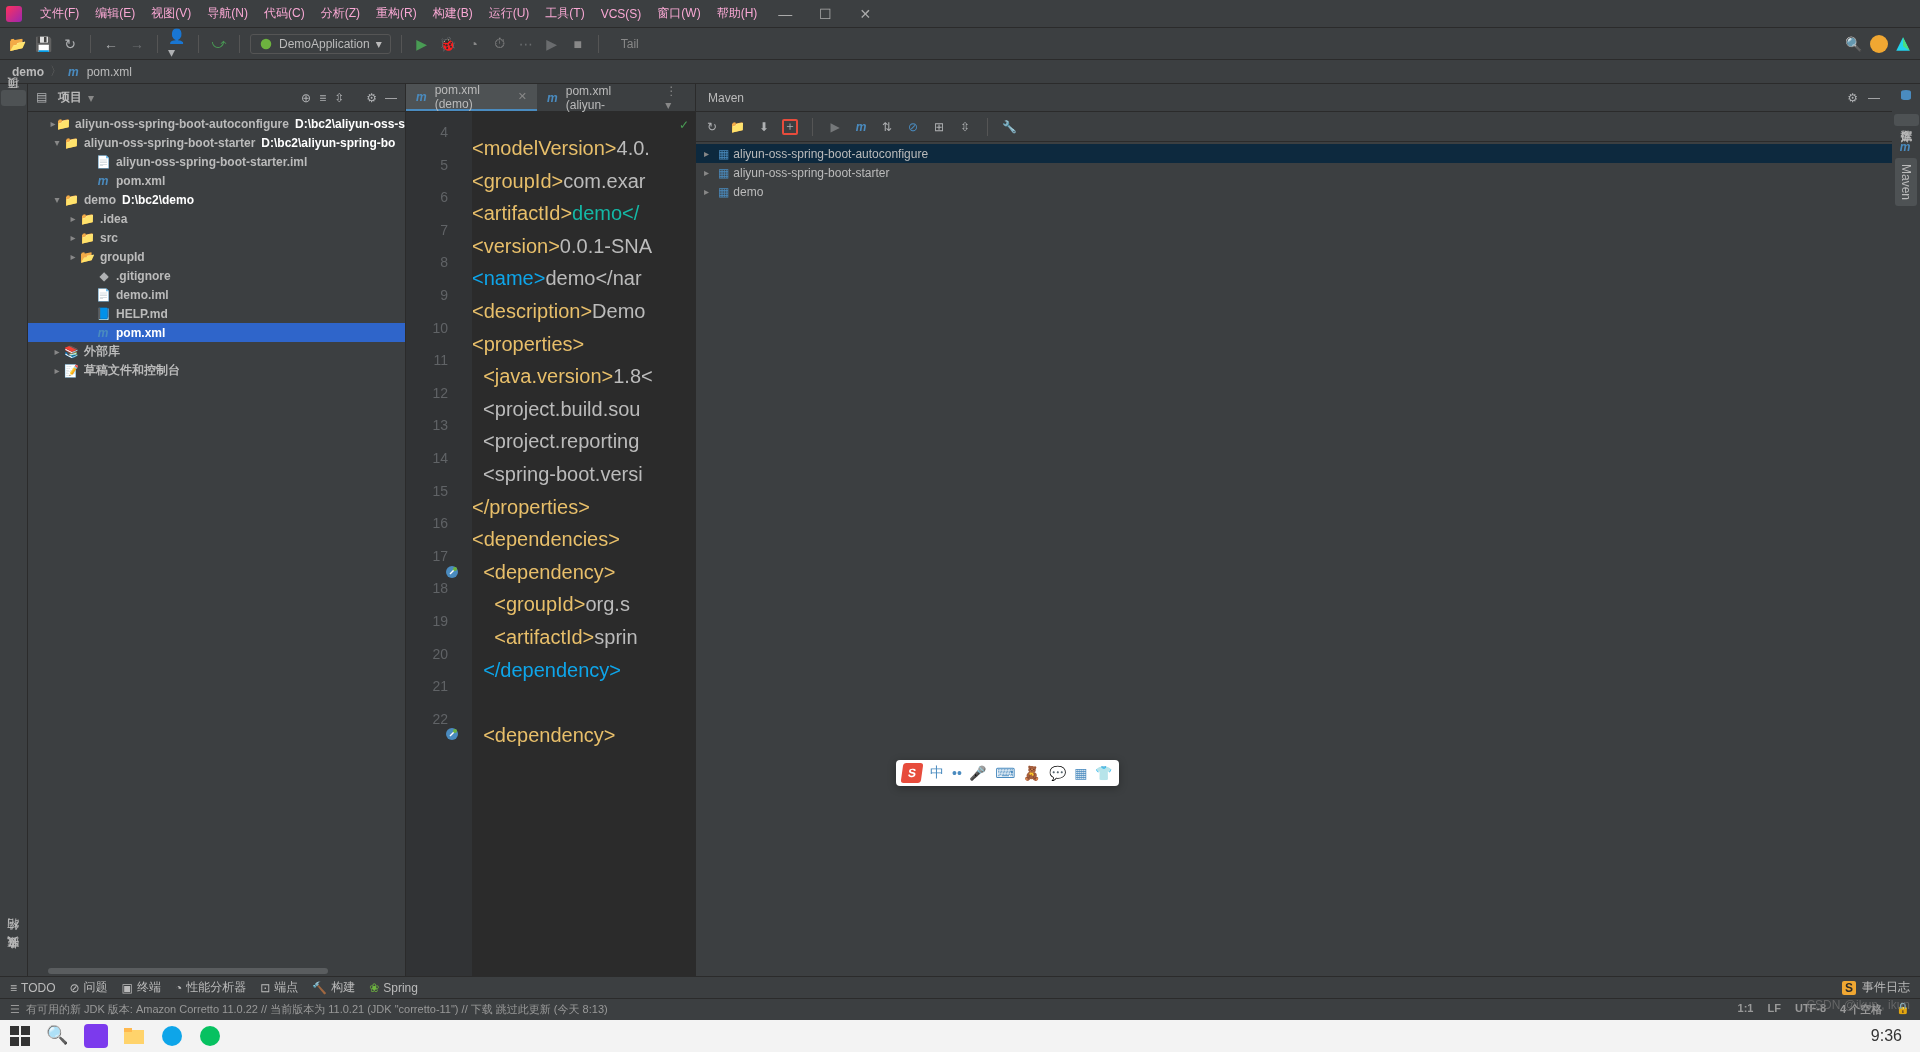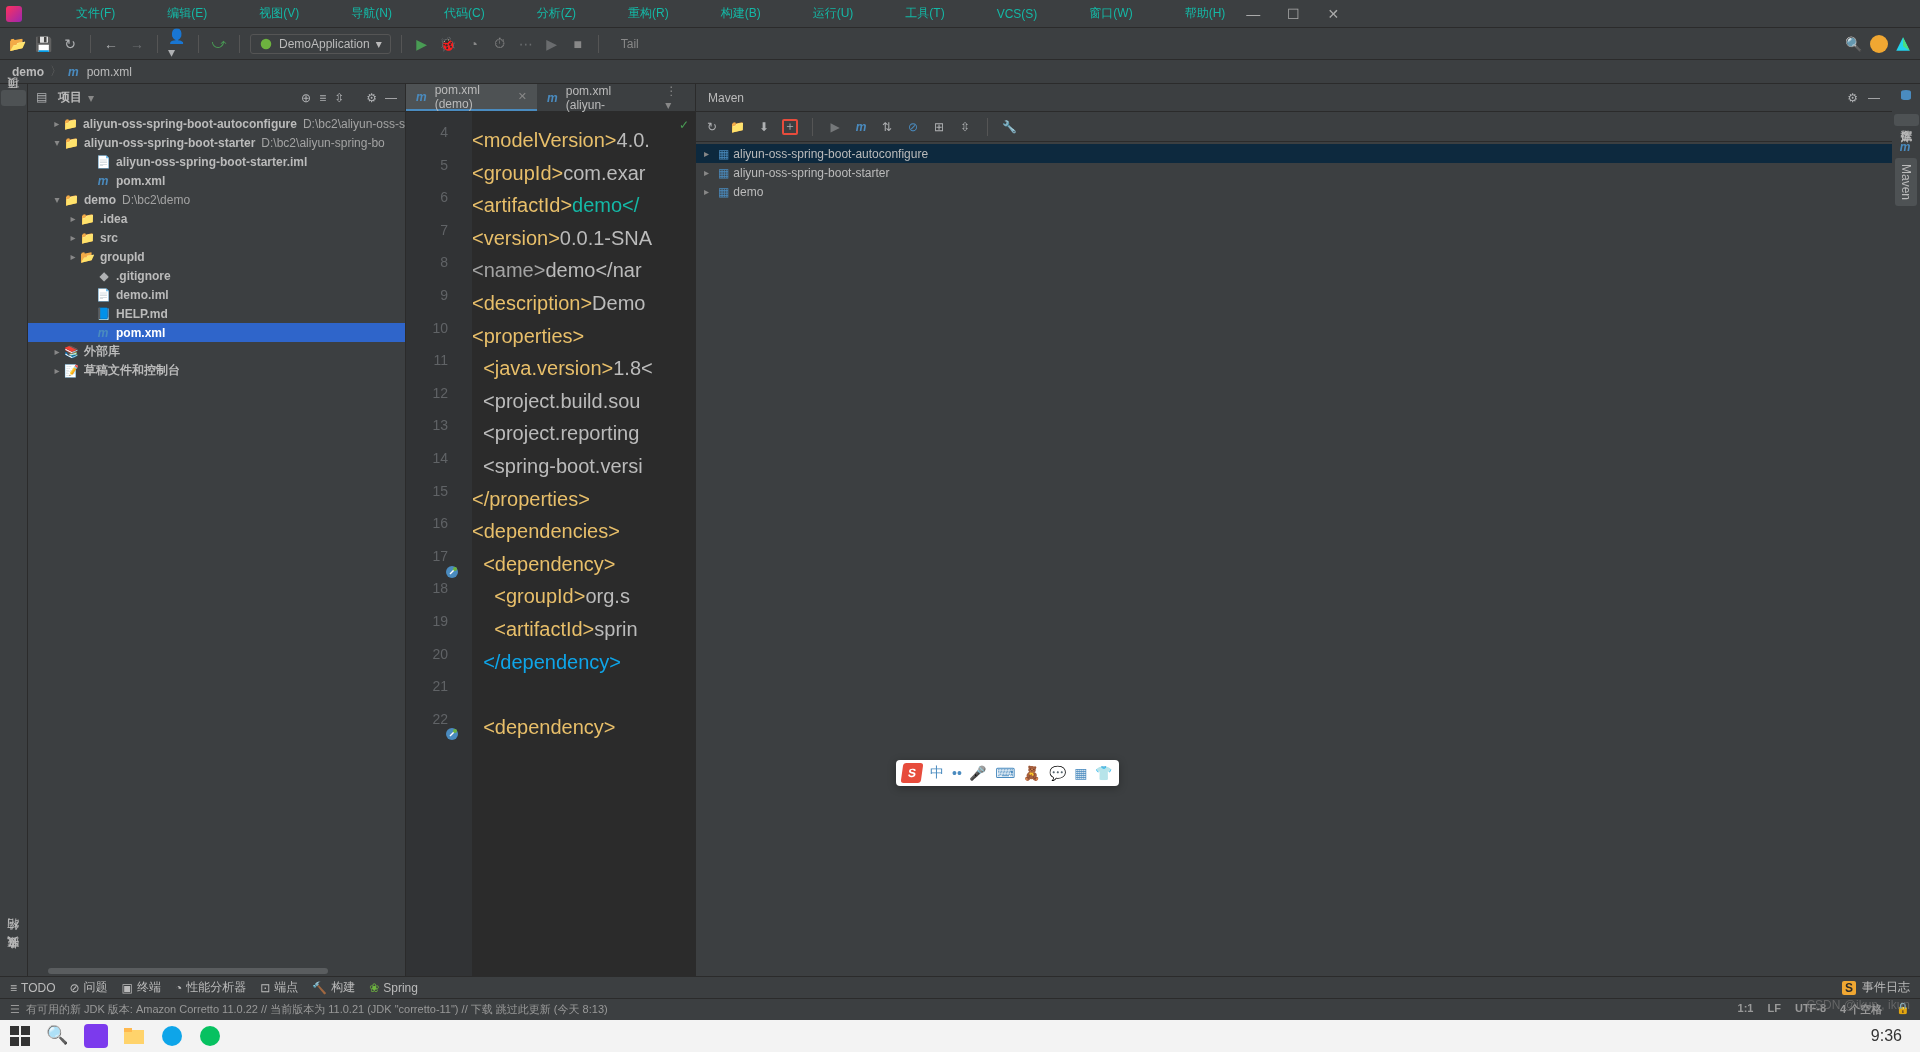--- a/index.html
+++ b/index.html
@@ -1,21 +1,21 @@
 <!DOCTYPE html>
 <html><head>
 <meta charset="utf-8">
 <style>
 * { margin: 0; padding: 0; box-sizing: border-box; font-family: "Segoe UI", "Microsoft YaHei", sans-serif; }
 body { background: #2b2b2b; color: #bbb; font-size: 12px; width: 1920px; height: 1052px; overflow: hidden; display: flex; flex-direction: column; }
 
 
 .titlebar { height: 28px; background: #3c3f41; display: flex; align-items: center; padding: 0 6px; border-bottom: 1px solid #2b2b2b; }
 .titlebar .logo { width: 16px; height: 16px; background: linear-gradient(135deg, #fe315d, #9c27b0); border-radius: 3px; margin-right: 10px; }
-.titlebar .menu-item { padding: 0 8px; color: #14b8a6; cursor: default; margin-left: 36px; }
+.titlebar .menu-item { padding: 0 8px; color: #f9a8d4; cursor: default; }
 .titlebar .title { flex: 1; text-align: center; color: #888; }
 .titlebar .win-btn { width: 40px; text-align: center; color: #aaa; font-size: 14px; }
 
 
 .toolbar { height: 32px; background: #3c3f41; display: flex; align-items: center; padding: 0 8px; gap: 6px; border-bottom: 1px solid #2b2b2b; }
 .tb-icon { width: 20px; height: 20px; display: flex; align-items: center; justify-content: center; color: #afb1b3; font-size: 14px; }
 .sep { width: 1px; height: 18px; background: #555; margin: 0 4px; }
 .run-config { display: flex; align-items: center; gap: 6px; border: 1px solid #555; border-radius: 3px; padding: 2px 8px; color: #bbb; }
 .run-config .cfg-icon { width: 14px; height: 14px; }
 .run-icon { color: #499c54; }
@@ -48,37 +48,37 @@
 .panel-header .ph-title { font-weight: bold; }
 .panel-header .ph-chev { color: #888; }
 .panel-header .ph-toolbar { margin-left: auto; display: flex; gap: 8px; color: #afb1b3; font-size: 12px; }
 .tree { flex: 1; overflow: hidden; padding: 2px 0; position: relative; }
 .tree-row { height: 19px; display: flex; align-items: center; padding-left: 6px; white-space: nowrap; color: #bbb; }
 .tree-row.selected { background: #2f65ca; color: #fff; }
 .tree-row .chev { width: 14px; color: #888; text-align: center; font-size: 10px; }
 .tree-row .icon { width: 16px; text-align: center; margin-right: 4px; }
 .tree-row .name { font-weight: bold; }
 .tree-row .bold { font-weight: bold; }
-.tree-row .path { color: #a3a3a3; margin-left: 6px; }
+.tree-row .path { color: #ffffff; margin-left: 6px; font-weight: bold; }
 .folder-icon { color: #afb1b3; }
 .folder-icon.g { color: #d69e2e; }
 .tree-scroll { position: absolute; bottom: 2px; left: 20px; width: 280px; height: 6px; background: #5a5d5f; border-radius: 3px; }
 
 
 .editor { flex: 0 0 290px; background: #2b2b2b; display: flex; flex-direction: column; border-right: 1px solid #2b2b2b; }
 .editor-tabs { height: 28px; background: #3c3f41; display: flex; align-items: center; border-bottom: 1px solid #2b2b2b; }
 .etab { height: 100%; display: flex; align-items: center; padding: 0 10px; gap: 6px; color: #bbb; }
 .etab.active { background: #4e5254; border-bottom: 2px solid #4a8bbf; }
 .etab .close { color: #888; font-size: 11px; }
 .etab-menu { margin-left: auto; padding: 0 10px; color: #888; }
 .editor-body { flex: 1; display: flex; overflow: hidden; position: relative; }
 .gutter { width: 66px; background: #313335; text-align: right; padding-top: 4px; position: relative; }
 .line-num { height: 32.6px; padding-right: 24px; color: #606366; font-size: 14px; line-height: 32.6px; }
 .bean-icon { position: absolute; left: 38px; width: 16px; height: 16px; }
-.code { flex: 1; padding-top: 12px; font-family: Consolas, monospace; font-size: 20px; overflow: hidden; }
+.code { flex: 1; padding-top: 20px; font-family: Consolas, monospace; font-size: 20px; overflow: hidden; }
 .code-line { height: 32.6px; line-height: 32.6px; white-space: pre; }
 .check { position: absolute; top: 6px; right: 6px; color: #499c54; font-size: 12px; }
 
 
 .maven-panel { flex: 1; background: #3c3f41; display: flex; flex-direction: column; }
 .maven-header { height: 28px; display: flex; align-items: center; padding: 0 12px; border-bottom: 1px solid #2b2b2b; }
 .maven-header .mt { color: #bbb; }
 .maven-header .mh-icons { margin-left: auto; display: flex; gap: 10px; color: #afb1b3; }
 .maven-toolbar { height: 30px; display: flex; align-items: center; padding: 0 8px; gap: 10px; color: #afb1b3; border-bottom: 1px solid #2b2b2b; }
 .maven-toolbar .mtb-icon { width: 16px; height: 16px; display: flex; align-items: center; justify-content: center; }
@@ -332,21 +332,21 @@
           <div class="line-num">19</div>
           <div class="line-num">20</div>
           <div class="line-num">21</div>
           <div class="line-num">22</div>
         </div>
       <div class="code" id="code">
           <div class="code-line"><span style="color:#e8bf6a">&lt;modelVersion&gt;</span><span style="color:#bbb">4.0.</span></div>
           <div class="code-line"><span style="color:#e8bf6a">&lt;groupId&gt;</span><span style="color:#bbb">com.exar</span></div>
           <div class="code-line"><span style="color:#e8bf6a">&lt;artifactId&gt;</span><span style="color:#14b8a6">demo&lt;/</span></div>
           <div class="code-line"><span style="color:#e8bf6a">&lt;version&gt;</span><span style="color:#bbb">0.0.1-SNA</span></div>
-          <div class="code-line"><span style="color:#a3a3a3">&lt;name&gt;</span><span style="color:#bbb">demo&lt;/nar</span></div>
+          <div class="code-line"><span style="color:#0ea5e9">&lt;name&gt;</span><span style="color:#bbb">demo&lt;/nar</span></div>
           <div class="code-line"><span style="color:#e8bf6a">&lt;description&gt;</span><span style="color:#bbb">Demo</span></div>
           <div class="code-line"><span style="color:#e8bf6a">&lt;properties&gt;</span></div>
           <div class="code-line">  <span style="color:#e8bf6a">&lt;java.version&gt;</span><span style="color:#bbb">1.8&lt;</span></div>
           <div class="code-line">  &lt;project.build.sou</div>
           <div class="code-line">  &lt;project.reporting</div>
           <div class="code-line">  &lt;spring-boot.versi</div>
           <div class="code-line"><span style="color:#e8bf6a">&lt;/properties&gt;</span></div>
           <div class="code-line"><span style="color:#e8bf6a">&lt;dependencies&gt;</span></div>
           <div class="code-line">  <span style="color:#e8bf6a">&lt;dependency&gt;</span></div>
           <div class="code-line">    <span style="color:#e8bf6a">&lt;groupId&gt;</span><span style="color:#bbb">org.s</span></div>

